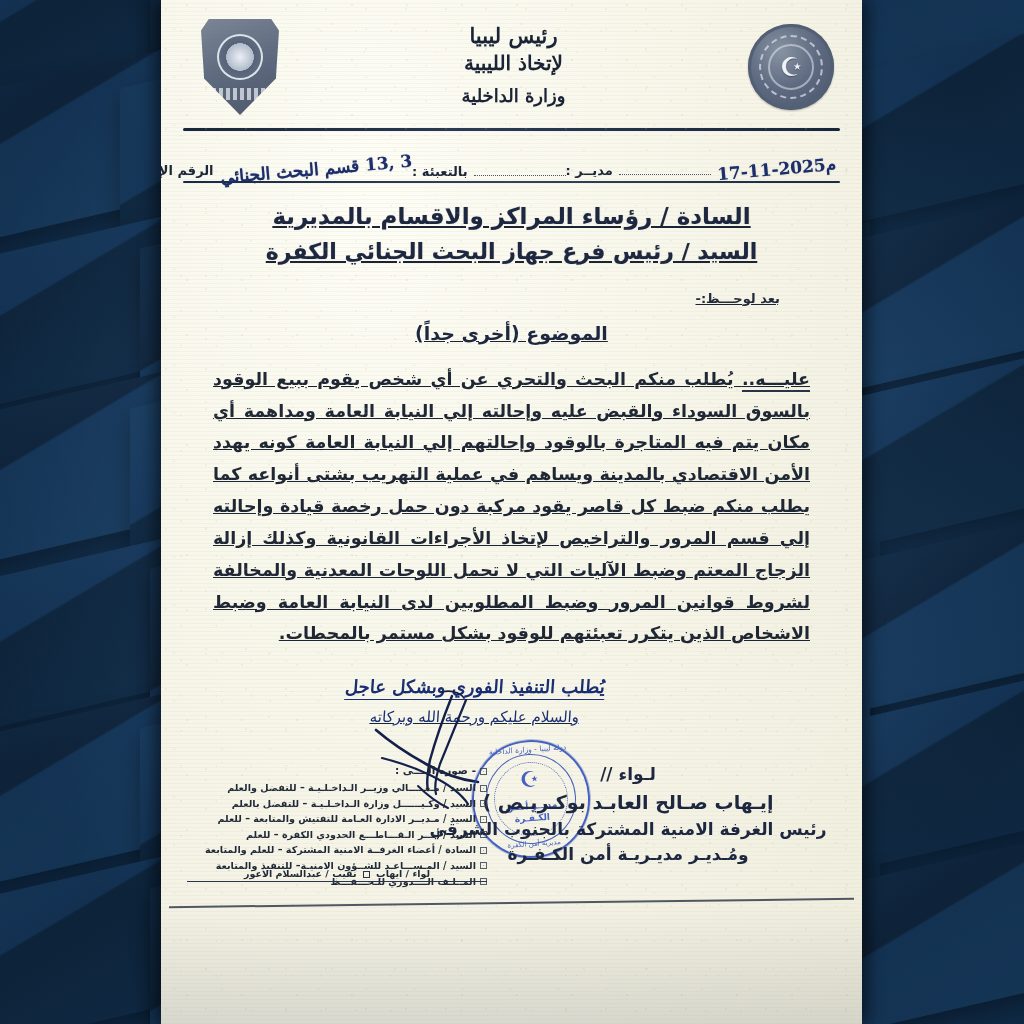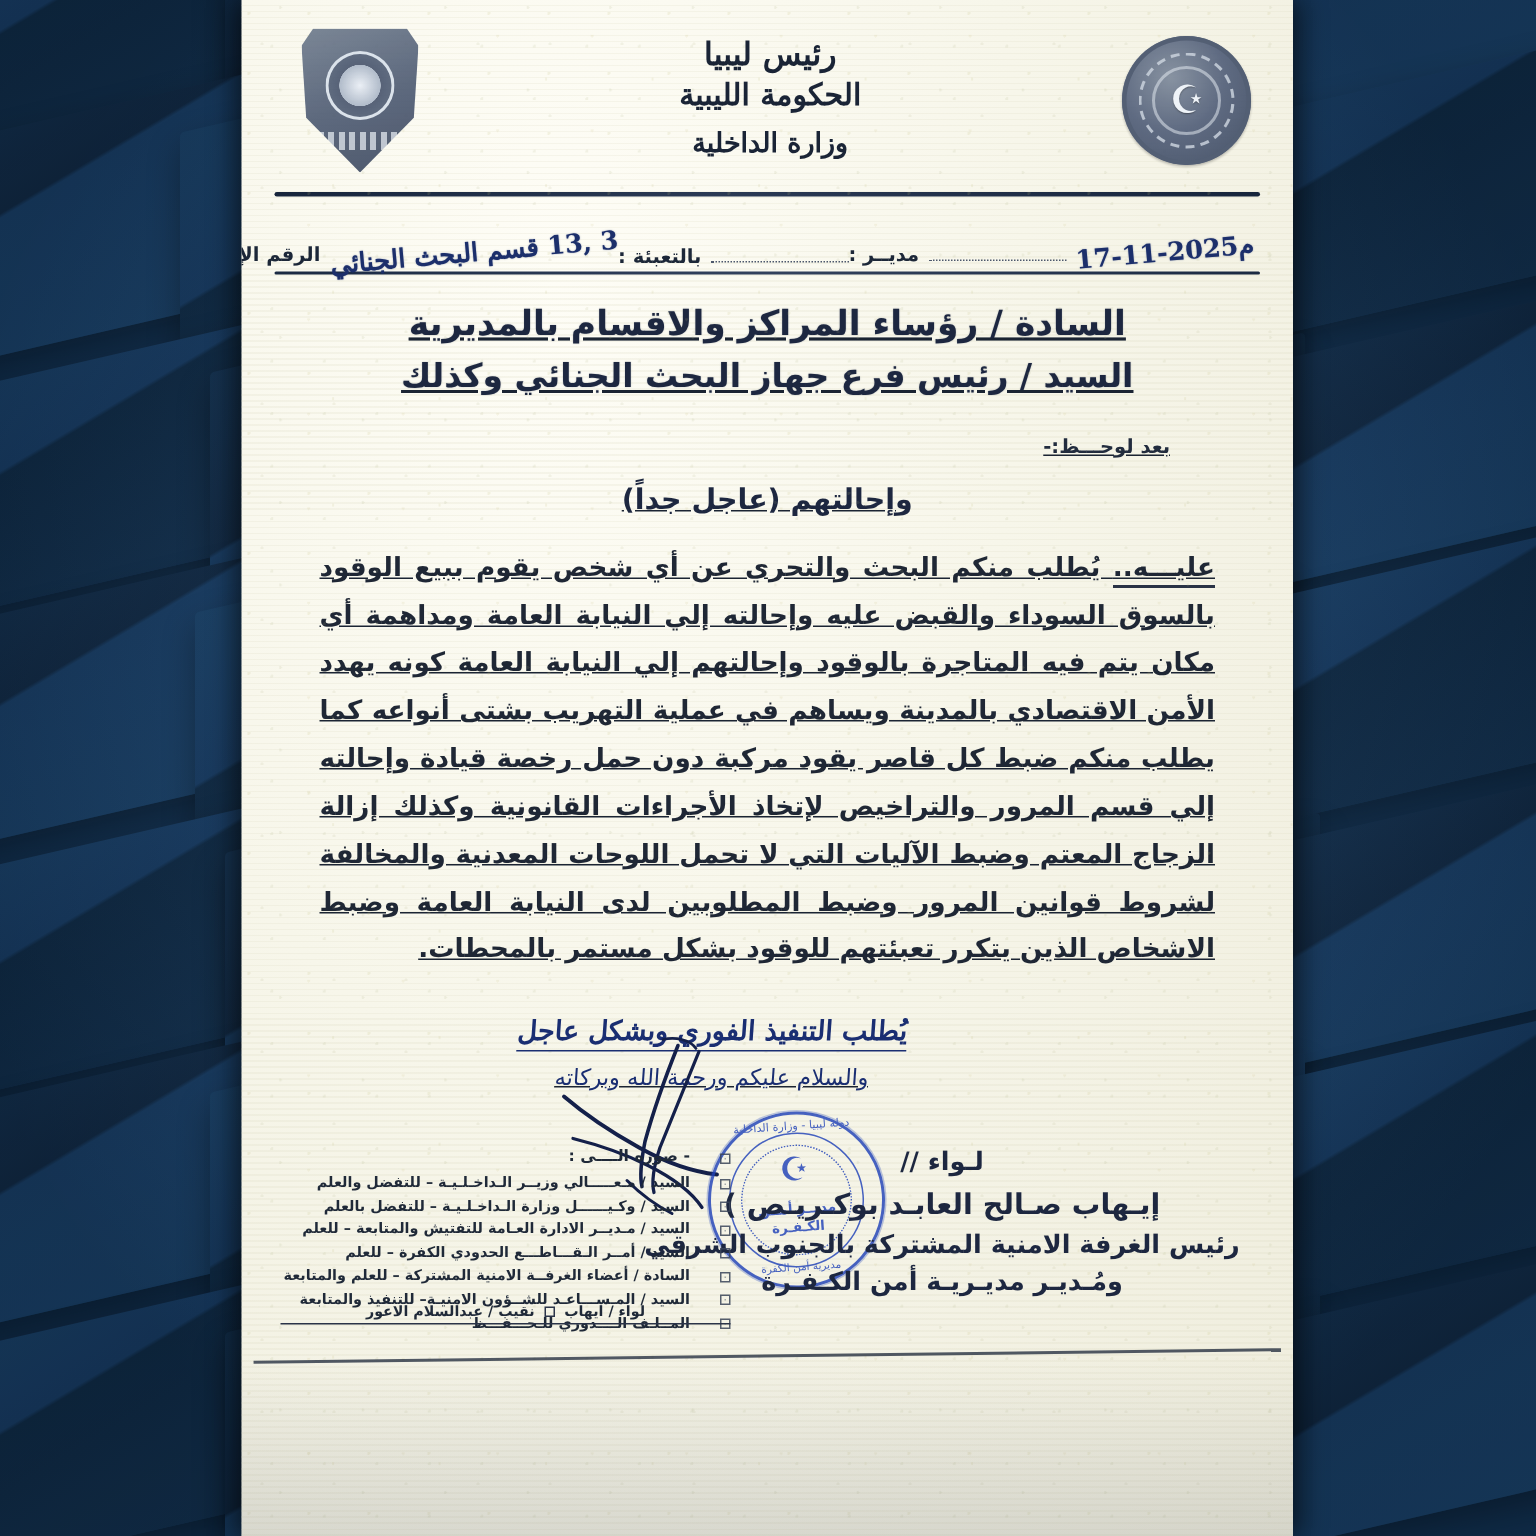--- a/index.html
+++ b/index.html
@@ -243,21 +243,21 @@
     position:absolute; left:0; right:0; bottom:8px; text-align:center; font-size:7px;
   }
 
   
   .cc {
     position: absolute; left: 26px; top: 28px; width: 300px;
     font-size: 9.6px; font-weight: 700; color: #1f2938; line-height: 1.62;
     text-align: right;
   }
   .cc-head { font-size: 10.5px; margin-bottom: 1px; letter-spacing: 3px; }
-  .cc-row { display: flex; align-items: center; gap: 20px; justify-content: flex-start; }
+  .cc-row { display: flex; align-items: center; gap: 4px; justify-content: flex-start; }
   .cc-bullet {
     flex: 0 0 auto; width: 7px; height: 7px; border: 1px solid #3a4559;
     display: inline-block; position: relative; opacity:.85;
   }
   .cc-bullet::after{ content:""; position:absolute; inset:2px; background:#3a4559; opacity:.5; }
   .cc-text { flex: 1 1 auto; letter-spacing: .2px; }
   .cc-text.spread { letter-spacing: 1.4px; }
 
   .footline {
     position: absolute; left: 26px; bottom: 52px; width: 300px;
@@ -313,21 +313,21 @@
 <div id="paper">
   <div class="speckle"></div>
 
   <div class="letterhead">
     <div class="seal-round">
       <div class="crescent">☪</div>
     </div>
 
     <div class="title-stack">
       <div class="lh1">رئيس ليبيا</div>
-      <div class="lh2">الحكومة الليبية</div>
+      <div class="lh2">لإتخاذ الليبية</div>
       <div class="lh3">وزارة الداخلية</div>
     </div>
 
     <div class="seal-shield"></div>
   </div>
 
   <div class="rule-thick"></div>
 
   <div class="refline">
     <div class="ref-unit">
@@ -345,26 +345,26 @@
       <span class="hand">3 ,13 قسم البحث الجنائي</span>
       <span>الرقم الإشاري :</span>
     </div>
   </div>
   <div class="rule-thin"></div>
 
   <div class="body-wrap">
 
     <div class="addressee">
       <div>السادة / رؤساء المراكز والاقسام بالمديرية</div>
-      <div class="l2">السيد / رئيس فرع جهاز البحث الجنائي وكذلك</div>
+      <div class="l2">السيد / رئيس فرع جهاز البحث الجنائي الكفرة</div>
     </div>
 
     <div class="salutation">بعد لوحـــظ:-</div>
 
-    <div class="subject">وإحالتهم (عاجل جداً)</div>
+    <div class="subject">الموضوع (أخرى جداً)</div>
 
 
     <p class="para">
       <span class="lead">عليـــه..</span><span> يُطلب منكم البحث والتحري عن أي شخص يقوم ببيع الوقود بالسوق السوداء والقبض عليه وإحالته إلي النيابة العامة ومداهمة أي مكان يتم فيه المتاجرة بالوقود وإحالتهم إلي النيابة العامة كونه يهدد الأمن الاقتصادي بالمدينة ويساهم في عملية التهريب بشتى أنواعه كما يطلب منكم ضبط كل قاصر يقود مركبة دون حمل رخصة قيادة وإحالته إلي قسم المرور والتراخيص لإتخاذ الأجراءات القانونية وكذلك إزالة الزجاج المعتم وضبط الآليات التي لا تحمل اللوحات المعدنية والمخالفة لشروط قوانين المرور وضبط المطلوبين لدى النيابة العامة وضبط الاشخاص الذين يتكرر تعبئتهم للوقود بشكل مستمر بالمحطات.</span>
     </p>
 
     <div class="closing">
       <div><span class="hw-line1">يُطلب التنفيذ الفوري وبشكل عاجل</span></div>
       <div class="hw-line2">والسلام عليكم ورحمة الله وبركاته</div>
     </div>

